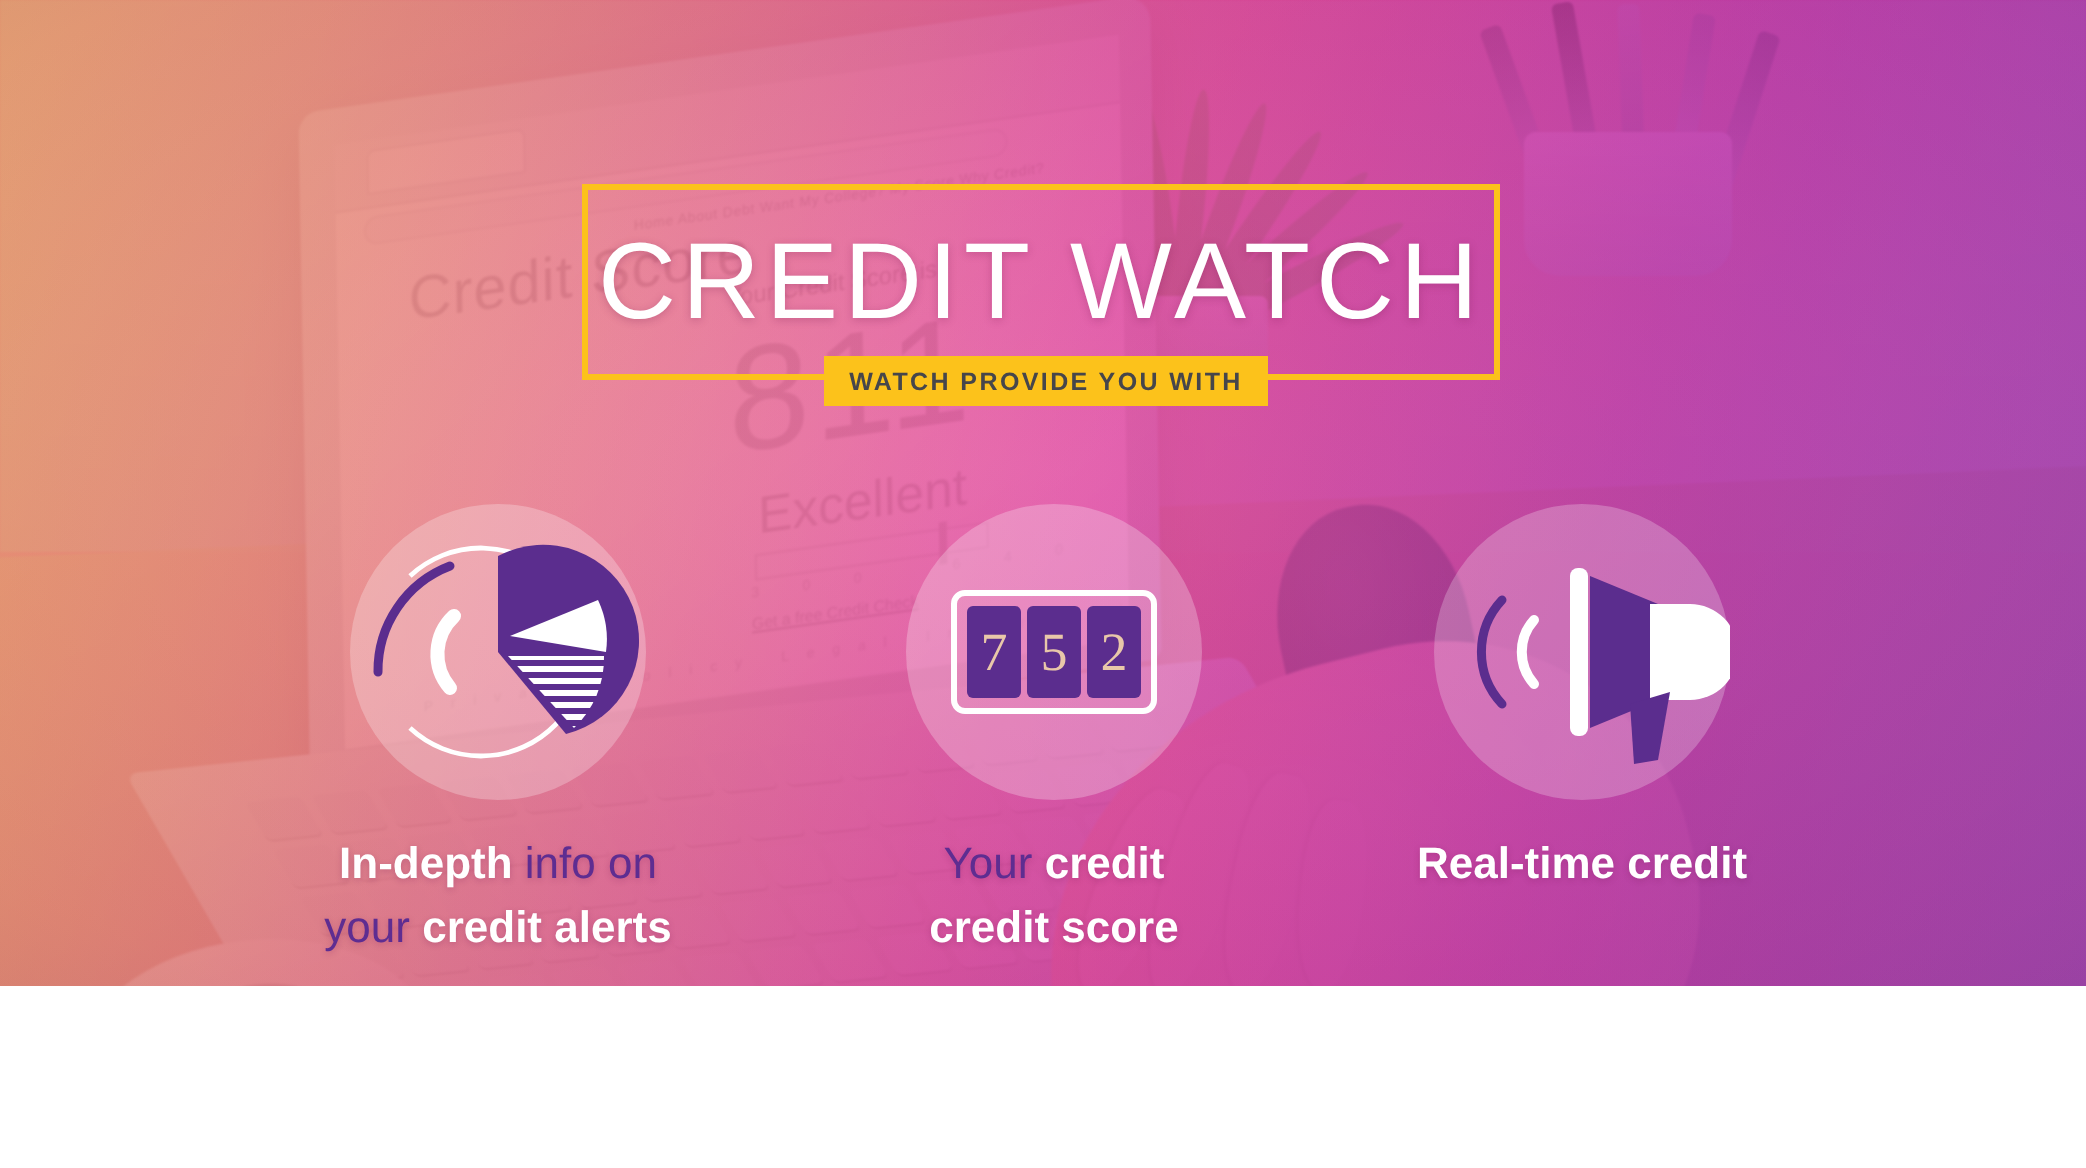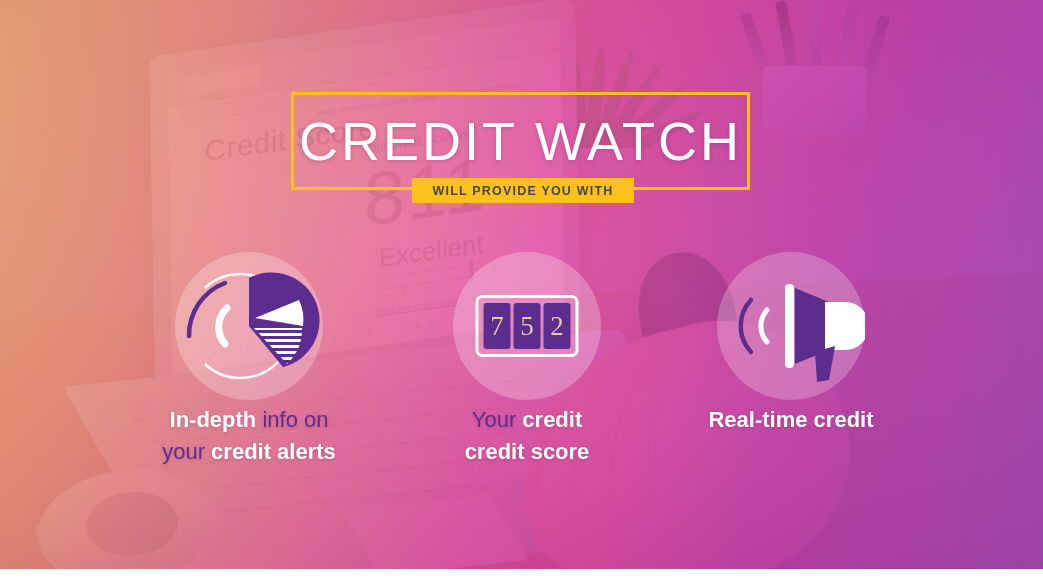--- a/index.html
+++ b/index.html
@@ -5,21 +5,21 @@
   * { box-sizing: border-box; margin: 0; padding: 0; }
   html, body {
     width: 1043px; height: 584px;
     overflow: hidden;
     font-family: "Liberation Sans", sans-serif;
   }
 
   
   #stage {
     position: relative;
-    width: 1043px; height: 569px;
+    width: 1043px; height: 493px;
     overflow: hidden;
     background: #d9648e;
   }
 
   
   .photo-layer { position: absolute; inset: 0; overflow: hidden; }
 
   
   .desk {
     position: absolute; left: -5%; top: 52%; width: 110%; height: 60%;
@@ -253,21 +253,21 @@
   .icon-circle {
     position: relative;
     width: 148px; height: 148px;
     margin: 0 auto;
     border-radius: 50%;
     background: rgba(255,255,255,.26);
   }
   .feature.f-c .icon-circle { background: rgba(255,255,255,.24); }
 
   .caption {
-    margin-top: 4px;
+    margin-top: 16px;
     text-align: center;
     font-size: 22px;
     font-weight: 700;
     line-height: 1.45;
     color: #ffffff;
     text-shadow: 0 1px 3px rgba(110,25,80,.25);
   }
   .caption .lite { color: #5e2d91; font-weight: 400; }
   .caption .lite-b { color: #5e2d91; font-weight: 400; }
 
@@ -433,21 +433,21 @@
   </div>
 
   <div class="grade-a"></div>
   <div class="grade-b"></div>
   <div class="grade-c"></div>
   <div class="vig"></div>
 
   <div class="title-frame">
     <div class="title-text">CREDIT WATCH</div>
   </div>
-  <div class="subtitle-badge">WILL PROVIDE YOU WITH</div>
+  <div class="subtitle-badge">WATCH PROVIDE YOU WITH</div>
 
   <div class="features">
 
     <div class="feature f-a">
       <div class="icon-circle">
         <svg class="icon-svg" width="148" height="148" viewBox="0 0 148 148">
           <defs>
             <pattern id="stripes" width="6" height="6" patternUnits="userSpaceOnUse">
               <rect width="6" height="6" fill="#ffffff"></rect>
               <rect width="6" height="3" fill="#5b2d8e"></rect>

